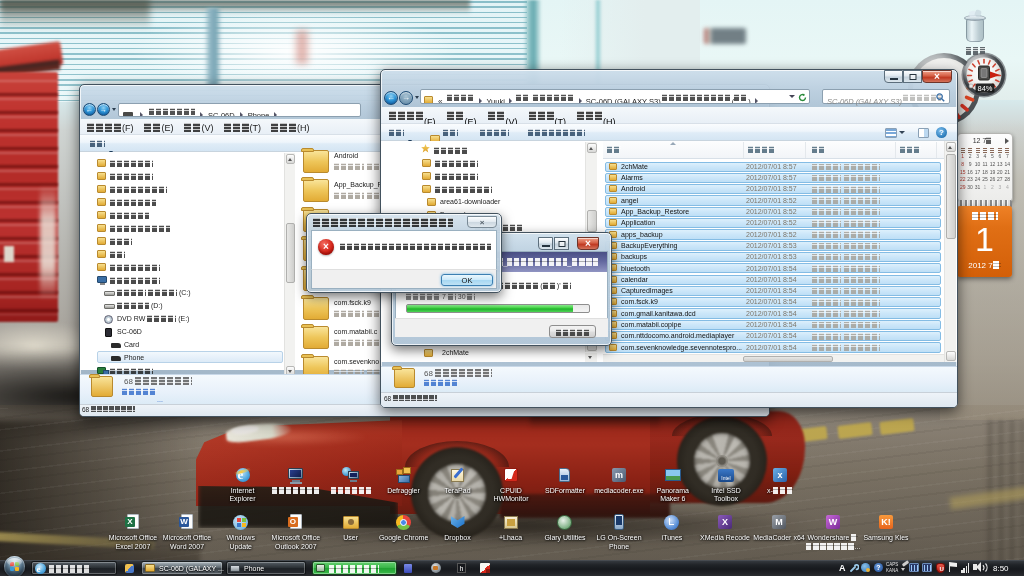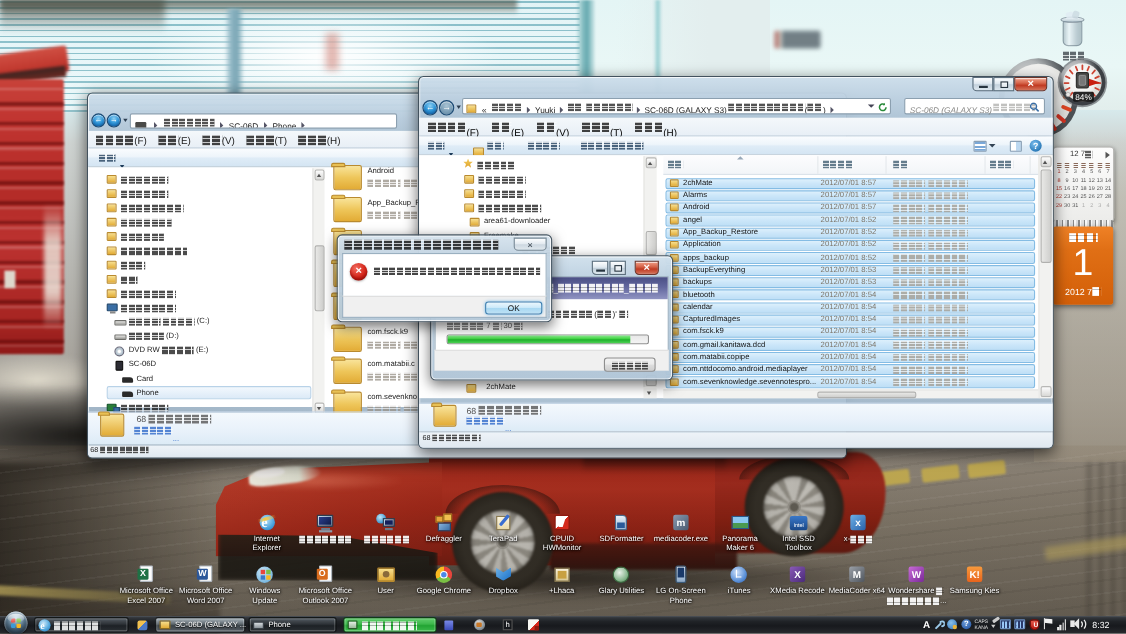--- a/index.html
+++ b/index.html
@@ -668,13 +668,13 @@
     <div class="a" style="left:948.5px;top:562px;z-index:52;width:1.2px;height:10px;background:#ddd;"></div>
 <div class="a" style="left:961.0px;top:570.0px;width:1.6px;height:3.0px;z-index:52;background:#e8e8e8;"></div>
 <div class="a" style="left:963.3px;top:567.8px;width:1.6px;height:5.2px;z-index:52;background:#e8e8e8;"></div>
 <div class="a" style="left:965.6px;top:565.6px;width:1.6px;height:7.4px;z-index:52;background:#e8e8e8;"></div>
 <div class="a" style="left:967.9px;top:563.4px;width:1.6px;height:9.600000000000001px;z-index:52;background:#e8e8e8;"></div>
 <div class="a" style="left:973px;top:564px;z-index:52;width:4px;height:6px;background:#e8e8e8;"></div>
     <div class="a" style="left:976px;top:562px;z-index:52;width:0;height:0;border-right:5px solid #e8e8e8;border-top:5px solid transparent;border-bottom:5px solid transparent;"></div>
     <svg class="a" style="left:982px;top:562px;z-index:52;" width="7" height="11" viewBox="0 0 7 11">
       <path d="M1 3 a4 4 0 0 1 0 5 M3.5 1.5 a6 6 0 0 1 0 8" stroke="#e8e8e8" stroke-width="1.2" fill="none"></path>
     </svg>
-<div class="a" style="left:993px;top:563.5px;z-index:52;color:#fff;font-size:8px;">8:32</div>
+<div class="a" style="left:993px;top:563.5px;z-index:52;color:#fff;font-size:8px;">8:50</div>
 </div>
 </body></html>

